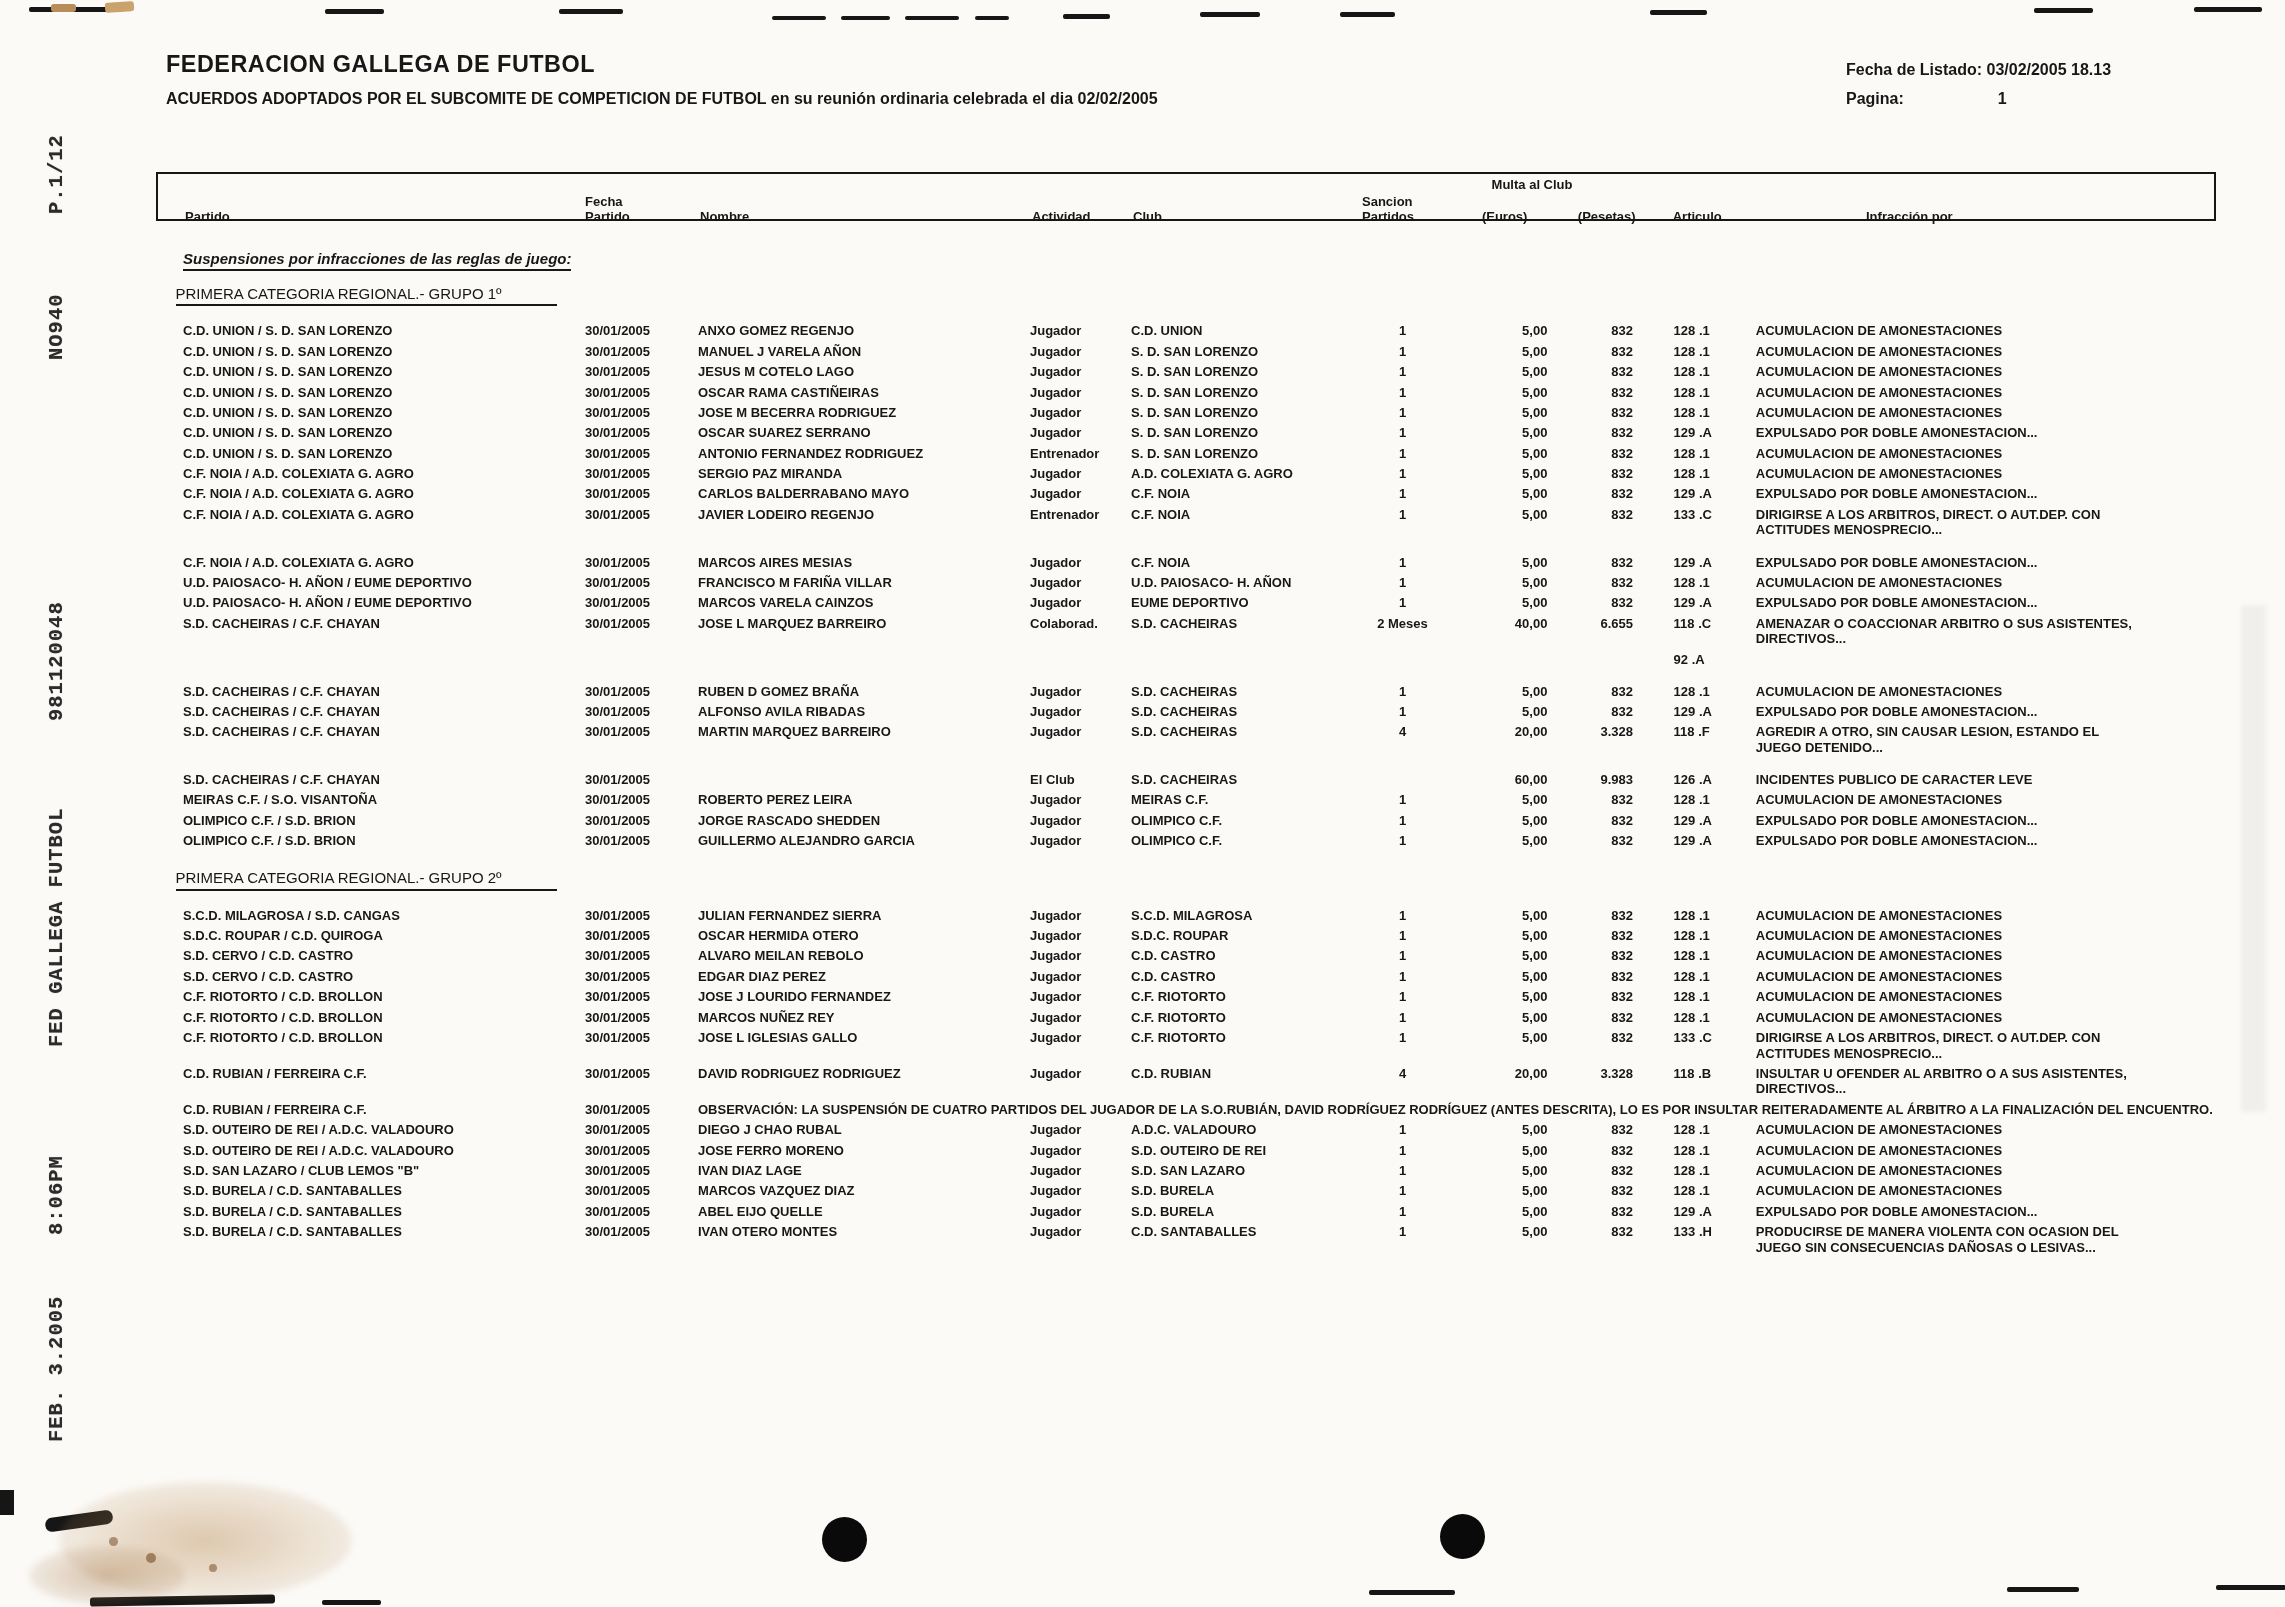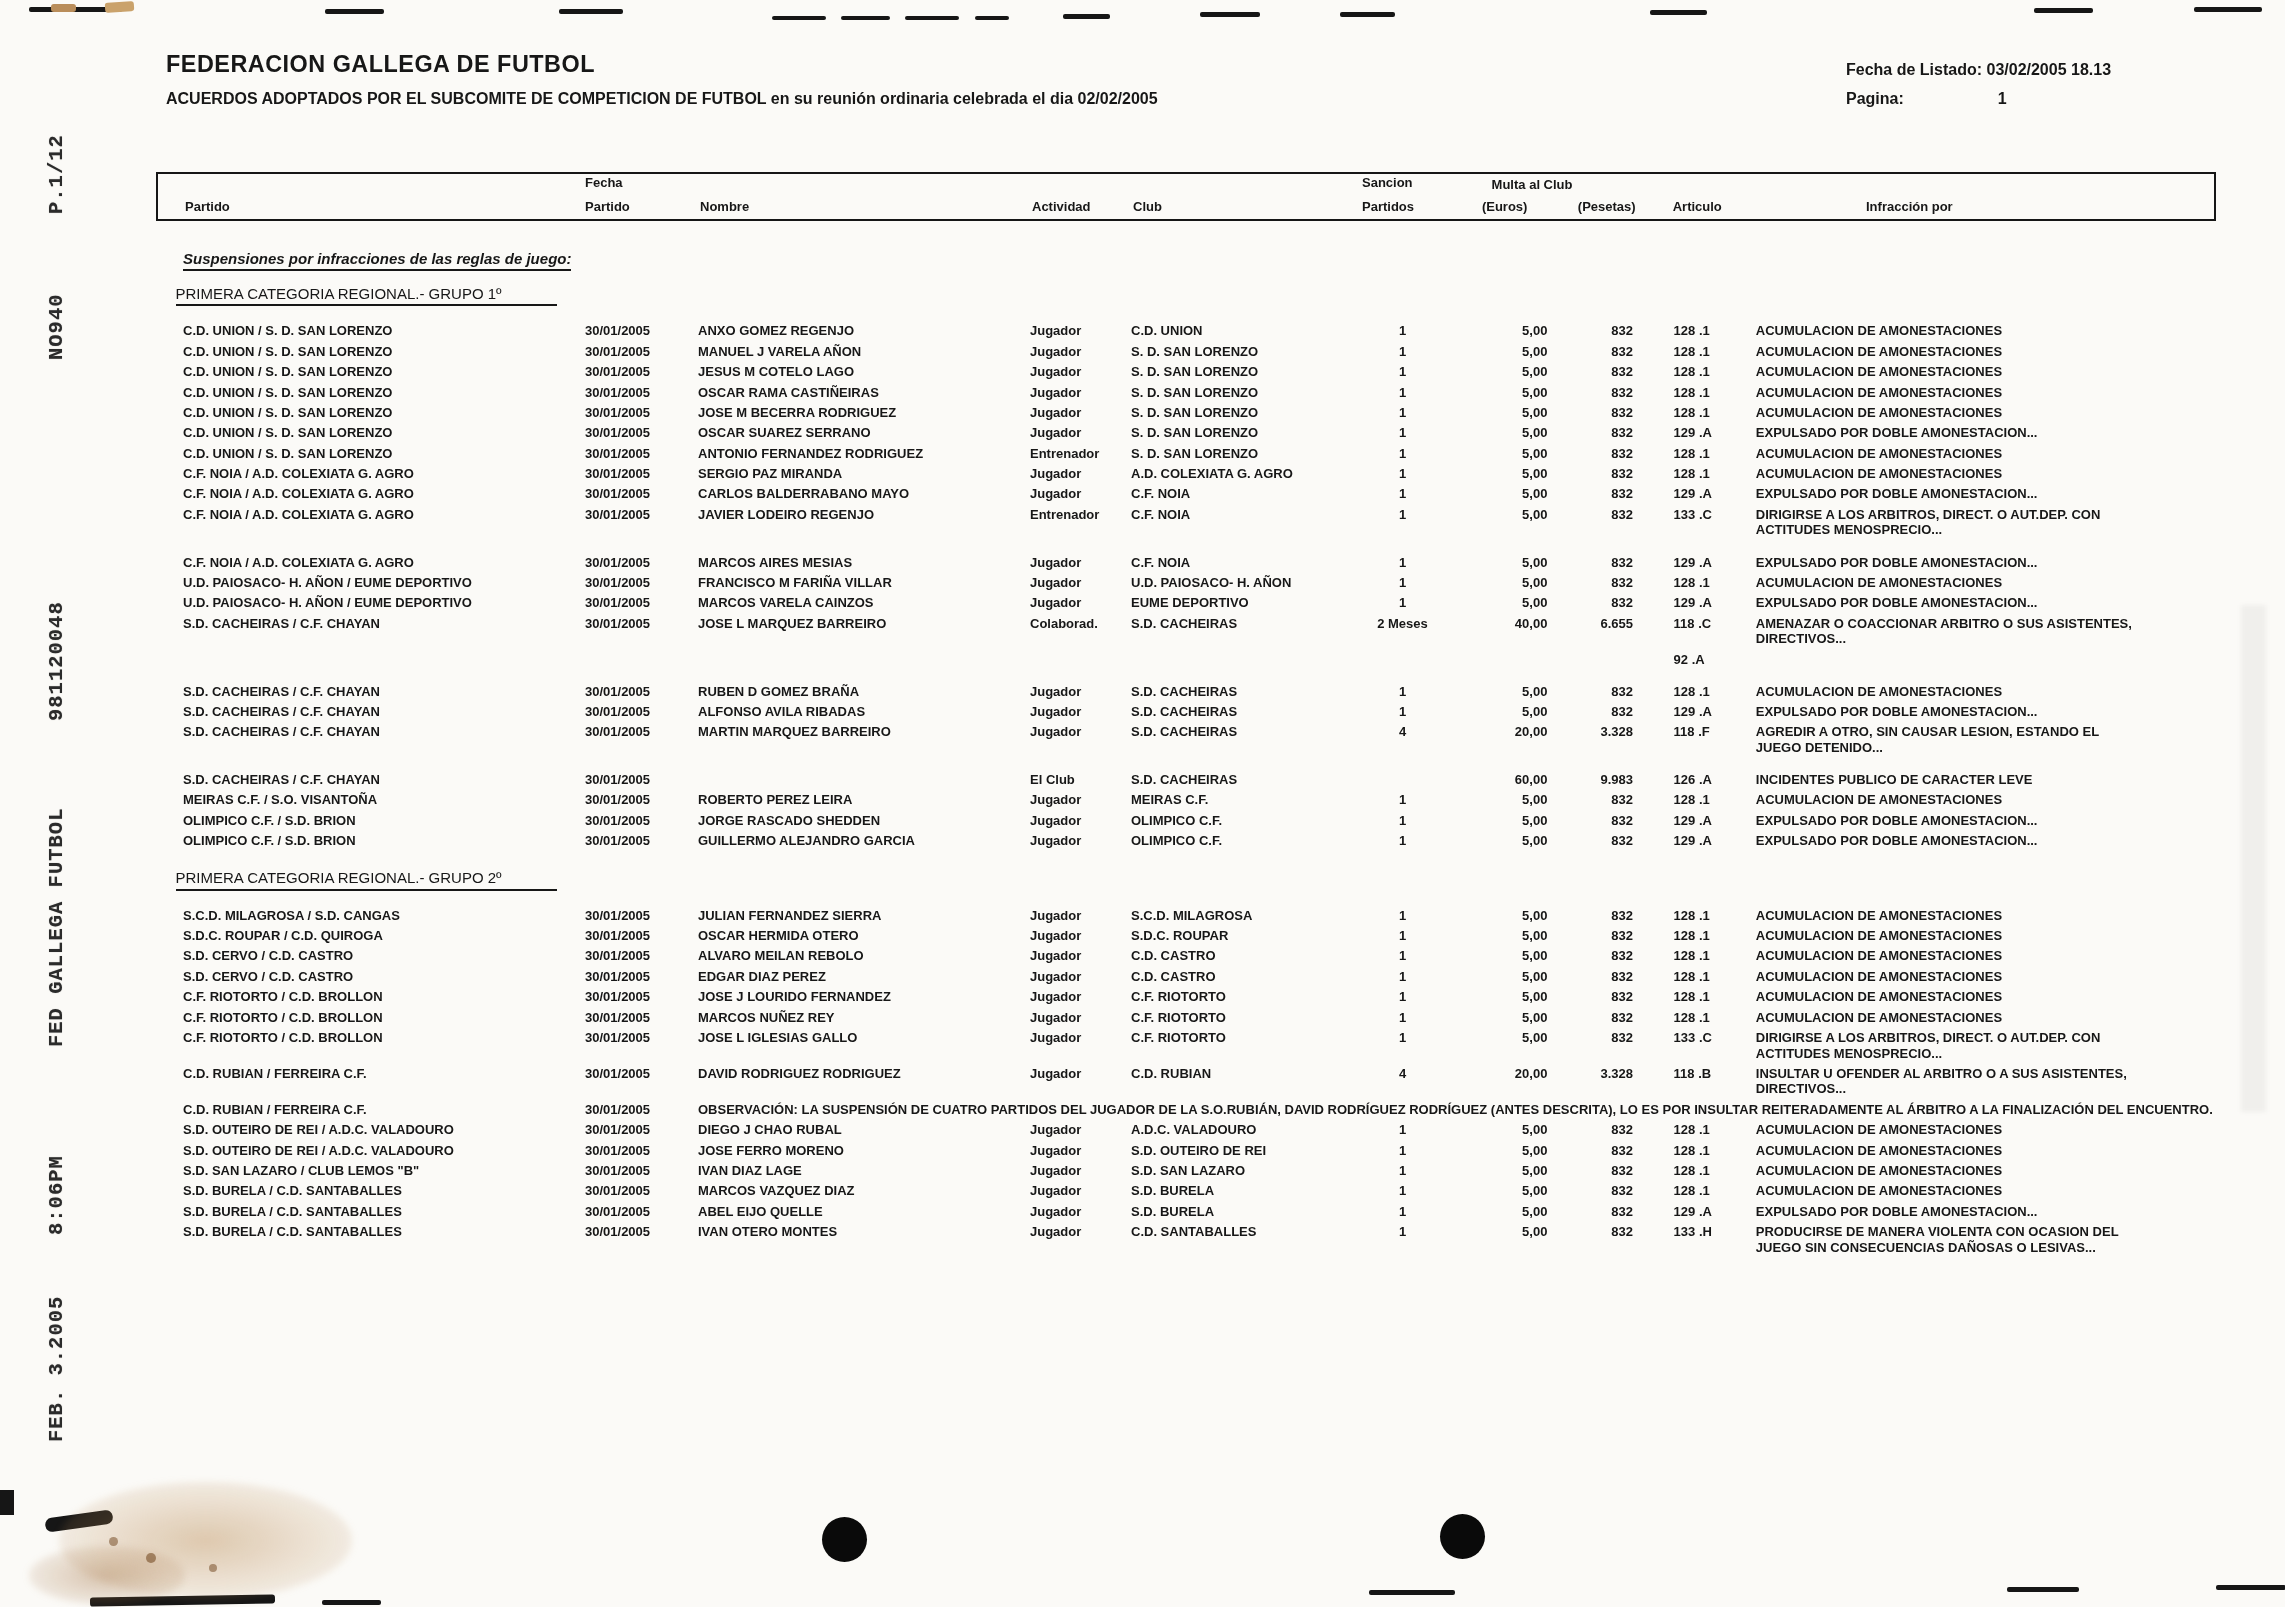--- a/index.html
+++ b/index.html
@@ -24,21 +24,21 @@
   .hdr-right .pg-row{margin-top:3.9px;}
   .hdr-right .pg-val{display:inline-block;margin-left:94px;}
   
   .content{position:absolute;left:156px;top:172px;width:2060px;}
   .thead-box{
     border:2.4px solid #161616;height:49px;box-sizing:border-box;
     display:grid;grid-template-columns:427px 115px 332px 101px 229px 114px 183px 90px 1fr;
     font-size:13px;font-weight:700;
   }
   .th{display:flex;flex-direction:column;justify-content:flex-end;padding-bottom:4.9px;line-height:14.6px;}
-  .th.two{justify-content:space-between;padding-top:2px;}
+  .th.two{justify-content:space-between;padding-top:21px;}
   .th-partido{padding-left:27px;}
   .th-multa{padding-top:3.9px;justify-content:space-between;}
   .th-multa .m-top{padding-left:15.6px;}
   .th-multa .m-sub{display:flex;justify-content:space-between;padding-right:23.4px;padding-left:5.9px;}
   .th-articulo{padding-left:13.7px;}
   .th-infraccion{padding-left:117px;}
   
   .intro{margin:29px 0 3.9px 27px;font-size:15px;font-weight:700;font-style:italic;}
   .intro span{border-bottom:2px solid #171717;padding-bottom:2px;}
   .section-title{margin:17.6px 0 19.5px 19.5px;font-size:15px;font-weight:400;}

